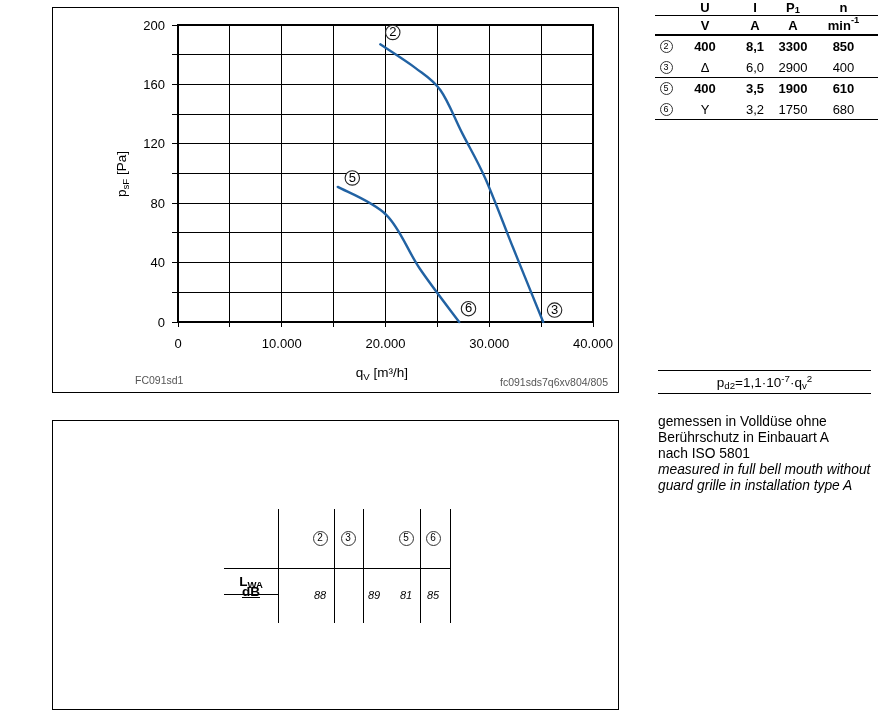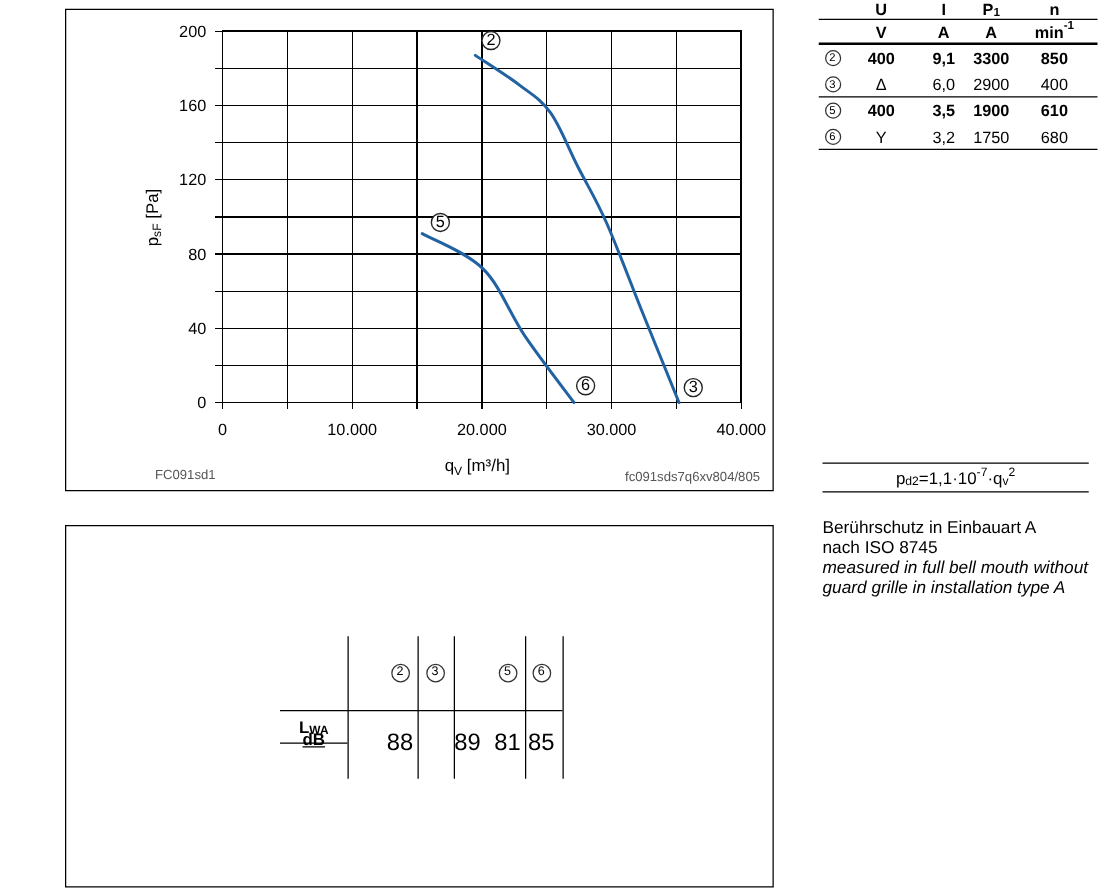--- a/index.html
+++ b/index.html
@@ -10,21 +10,21 @@
 
   
   #chart-panel{left:52px;top:7px;width:567px;height:386px;}
   #chart-svg{position:absolute;left:0;top:0;width:100%;height:100%;}
   .tick-label{font-size:13px;fill:#000;font-family:"Liberation Sans",sans-serif;}
   #y-axis-title{position:absolute;left:25px;top:157px;width:90px;height:18px;
                 transform:rotate(-90deg);text-align:center;font-size:13.5px;white-space:nowrap;}
   #x-axis-title{position:absolute;left:235px;top:357px;width:120px;text-align:right;
                 font-size:13.5px;white-space:nowrap;}
   .footer-code{position:absolute;font-size:10.5px;color:#555;white-space:nowrap;}
-  #footer-left{left:31px;top:366px;padding-left:40px;}
+  #footer-left{left:42px;top:366px;padding-left:40px;}
   #footer-right{right:10px;top:368px;}
   .sub{font-size:72%;position:relative;top:3px;}
   .sup{font-size:72%;position:relative;top:-4px;}
 
   
   #power-table{position:absolute;left:655px;top:0;width:223px;}
   .pt-row{display:grid;grid-template-columns:22px 56px 44px 32px 69px;align-items:center;}
   .pt-cell{text-align:center;font-size:13px;line-height:1;display:flex;
            align-items:center;justify-content:center;white-space:nowrap;}
   .pt-header{height:16px;border-bottom:1px solid #000;font-weight:bold;}
@@ -45,21 +45,21 @@
   
   #notes{position:absolute;left:658px;top:414px;width:232px;font-size:13.8px;line-height:15.9px;}
   .note-line{white-space:nowrap;}
   .italic{font-style:italic;}
 
   
   #noise-panel{left:52px;top:420px;width:567px;height:290px;}
   .vline{position:absolute;width:1px;background:#000;}
   .hline{position:absolute;height:1px;background:#000;}
   .nt-abs{position:absolute;display:flex;align-items:center;justify-content:center;}
-  .nt-value{font-size:19px;}
+  .nt-value{font-size:11px;font-style:italic;}
   .nt-label{font-weight:bold;font-size:13.5px;white-space:nowrap;}
   .nt-circle{width:15px;height:15px;font-size:10px;}
 </style>
 </head>
 <body>
 
 <div id="page">
 
   <div id="chart-panel" class="box">
     <svg id="chart-svg" viewBox="0 0 565 384">
@@ -175,21 +175,21 @@
         <div class="pt-cell">
           <span>min</span>
           <span class="sup">-1</span>
         </div>
       </div>
       <div class="pt-row pt-data pt-bold">
         <div class="pt-cell">
           <span class="num-circle">2</span>
         </div>
         <div class="pt-cell">400</div>
-        <div class="pt-cell">9,1</div>
+        <div class="pt-cell">8,1</div>
         <div class="pt-cell">3300</div>
         <div class="pt-cell">850</div>
       </div>
       <div class="pt-row pt-data rule-after">
         <div class="pt-cell">
           <span class="num-circle">3</span>
         </div>
         <div class="pt-cell">Δ</div>
         <div class="pt-cell">6,0</div>
         <div class="pt-cell">2900</div>
@@ -223,22 +223,23 @@
       <span>·</span>
       <span>10</span>
       <span class="sup">-7</span>
       <span>·</span>
       <span>q</span>
       <span class="sub">v</span>
       <span class="sup">2</span>
     </div>
 
   <div id="notes">
+      <div class="note-line">gemessen in Volldüse ohne</div>
       <div class="note-line">Berührschutz in Einbauart A</div>
-      <div class="note-line">nach ISO 8745</div>
+      <div class="note-line">nach ISO 5801</div>
       <div class="note-line italic">measured in full bell mouth without</div>
       <div class="note-line italic">guard grille in installation type A</div>
     </div>
 
   <div id="noise-panel" class="box">
     <div id="noise-table">
         <div class="vline" style="left: 225px; top: 88px; height: 114px;"></div>
         <div class="vline" style="left: 281px; top: 88px; height: 114px;"></div>
         <div class="vline" style="left: 310px; top: 88px; height: 114px;"></div>
         <div class="vline" style="left: 367px; top: 88px; height: 114px;"></div>

